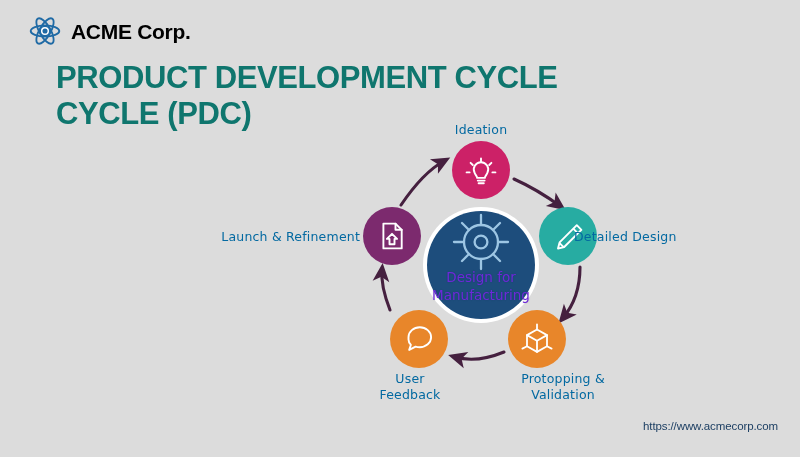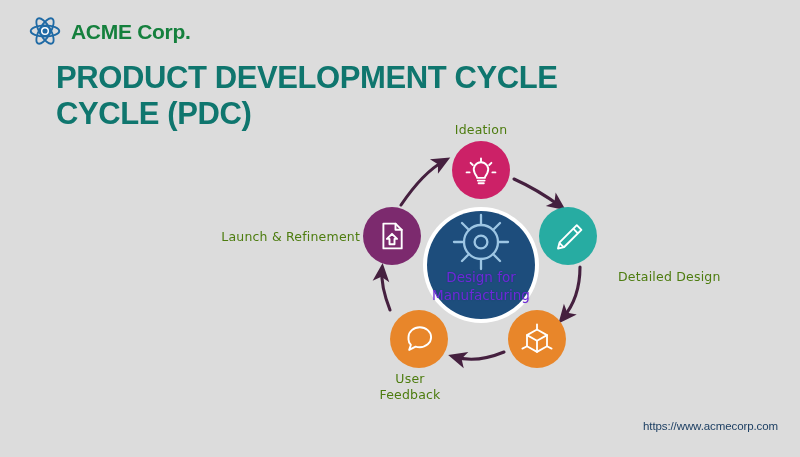--- a/index.html
+++ b/index.html
@@ -11,21 +11,21 @@
     position:relative;
   }
   #slide{position:absolute;inset:0;width:800px;height:457px;}
 
   
   #brand{position:absolute;left:28px;top:14px;display:flex;align-items:center;gap:9px;}
   #brand .logo-mark{width:34px;height:34px;display:block;}
   #brand .logo-text{
     font-family:"Liberation Sans", sans-serif;
     font-weight:bold;font-size:21px;letter-spacing:-0.3px;
-    color:#15803d;line-height:1;
+    color:#000000;line-height:1;
   }
 
   
   #headline{
     position:absolute;left:56px;top:60px;width:560px;
     font-family:"Liberation Sans", sans-serif;
     font-weight:bold;
     font-size:31px;
     line-height:1.17;
     letter-spacing:-0.4px;
@@ -34,21 +34,21 @@
   }
 
   
   #diagram{position:absolute;left:0;top:0;width:800px;height:457px;}
   #diagram svg{position:absolute;left:0;top:0;}
 
   .node-label{
     position:absolute;
     font-family:"DejaVu Sans", sans-serif;
     font-size:12.5px;
-    color:#4d7c0f;
+    color:#0369a1;
     line-height:1.25;
     white-space:pre-line;
     letter-spacing:0.2px;
   }
   .nl-center{text-align:center;transform:translateX(-50%);}
   .nl-right{text-align:left;}
   .nl-left{text-align:right;transform:translateX(-100%);}
 
   .center-text{
     position:absolute;
@@ -183,22 +183,24 @@
         <g stroke="#ffffff" stroke-width="1.9" fill="none" stroke-linejoin="round" stroke-linecap="round">
           <path d="M383.4,223.6 h12.1 l6.2,6.2 v18.6 h-18.3 Z"></path>
           <path d="M395.5,223.6 v6.2 h6.2"></path>
           <path d="M392,233.8 l5.1,5.1 h-2.6 v5.4 h-5 v-5.4 h-2.6 Z"></path>
         </g>
       </g>
     </svg>
 
     <div class="node-label nl-center" style="left:481px;top:122px;">Ideation</div>
 
-    <div class="node-label nl-right" style="left:618px;top:229px;margin-top:40px;">Detailed Design</div>
-
+    <div class="node-label nl-right" style="left:574px;top:229px;">Detailed Design</div>
+
+    <div class="node-label nl-center" style="left:563px;top:371px;">Protopping &amp;
+Validation</div>
 
     <div class="node-label nl-left" style="left:360px;top:229px;">Launch &amp; Refinement</div>
 
     <div class="node-label nl-center" style="left:410px;top:371px;">User
 Feedback</div>
 
     <div class="center-text" style="left:481px;top:269px;">Design for
 Manufacturing</div>
   </div>
 

